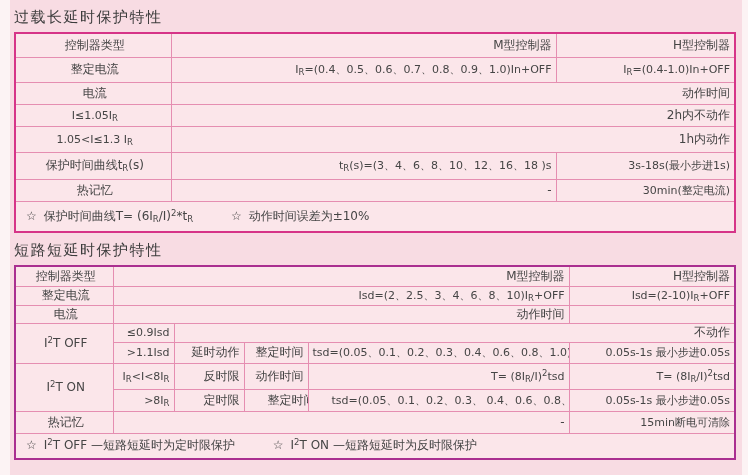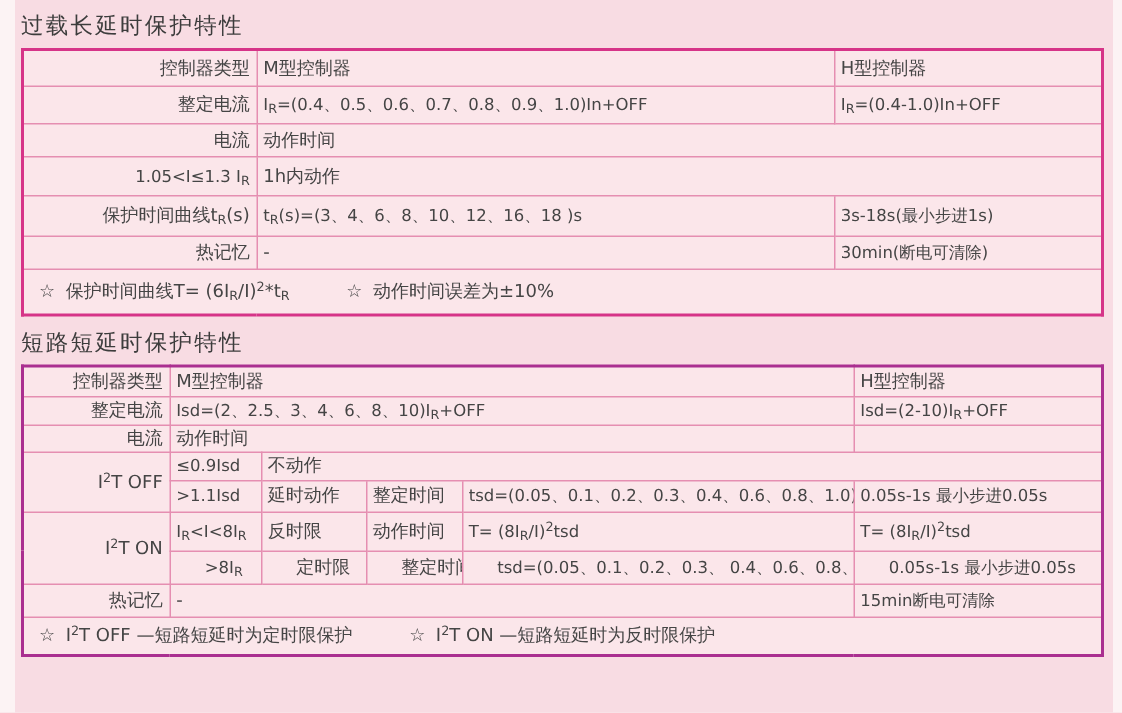--- a/index.html
+++ b/index.html
@@ -26,23 +26,23 @@
     border-collapse: collapse; table-layout: fixed;
     margin-left: 4px; width: 720px;
     background: #fbe6ea;
   }
   table.t1 { border: 2px solid #d63488; }
   table.t2 { border: 2px solid #aa2f90; }
   td {
     border: 1px solid #e58eb1;
     font-size: 12px; color: #454545;
     white-space: nowrap; overflow: hidden;
-    padding: 0 4px; text-align: left; vertical-align: middle;
+    padding: 0 4px; text-align: right; vertical-align: middle;
   }
-  td.lab { text-align: right; padding-left: 7px; }
+  td.lab { text-align: center; padding-left: 7px; }
   td.small { font-size: 11px; }
   sub { font-size: 8.5px; vertical-align: -2px; line-height: 0; }
   sup { font-size: 8.5px; vertical-align: 4px; line-height: 0; }
   
   .t1 .r1 td { height: 24px; } .t1 .r2 td { height: 25px; }
   .t1 .r3 td { height: 22px; } .t1 .r4 td { height: 22px; }
   .t1 .r5 td { height: 26px; } .t1 .r6 td { height: 27px; }
   .t1 .r7 td { height: 22px; } .t1 .rf td { height: 31px; }
   
   .t2 .r1 td { height: 20px; } .t2 .r2 td { height: 19px; }
@@ -75,33 +75,37 @@
     </tr>
     <tr class="r2">
       <td class="lab">整定电流</td>
       <td class="small">I<sub>R</sub>=(0.4、0.5、0.6、0.7、0.8、0.9、1.0)In+OFF</td>
       <td class="small">I<sub>R</sub>=(0.4-1.0)In+OFF</td>
     </tr>
     <tr class="r3">
       <td class="lab">电流</td>
       <td colspan="2">动作时间</td>
     </tr>
+    <tr class="r4">
+      <td class="lab small">I≤1.05I<sub>R</sub></td>
+      <td colspan="2">2h内不动作</td>
+    </tr>
     <tr class="r5">
       <td class="lab small">1.05&lt;I≤1.3 I<sub>R</sub></td>
       <td colspan="2">1h内动作</td>
     </tr>
     <tr class="r6">
       <td class="lab">保护时间曲线t<sub>R</sub>(s)</td>
       <td class="small">t<sub>R</sub>(s)=(3、4、6、8、10、12、16、18 )s</td>
       <td class="small">3s-18s(最小步进1s)</td>
     </tr>
     <tr class="r7">
       <td class="lab">热记忆</td>
       <td>-</td>
-      <td class="small">30min(断电可清除)</td>
+      <td class="small">30min(整定电流)</td>
     </tr>
     <tr class="rf">
       <td colspan="3" class="footnote">
         <span class="star">☆</span><span class="note1">保护时间曲线T= (6I<sub>R</sub>/I)<sup>2</sup>*t<sub>R</sub></span>
         <span class="star note2">☆</span><span>动作时间误差为±10%</span>
       </td>
     </tr>
   </tbody>
     </table>
 

